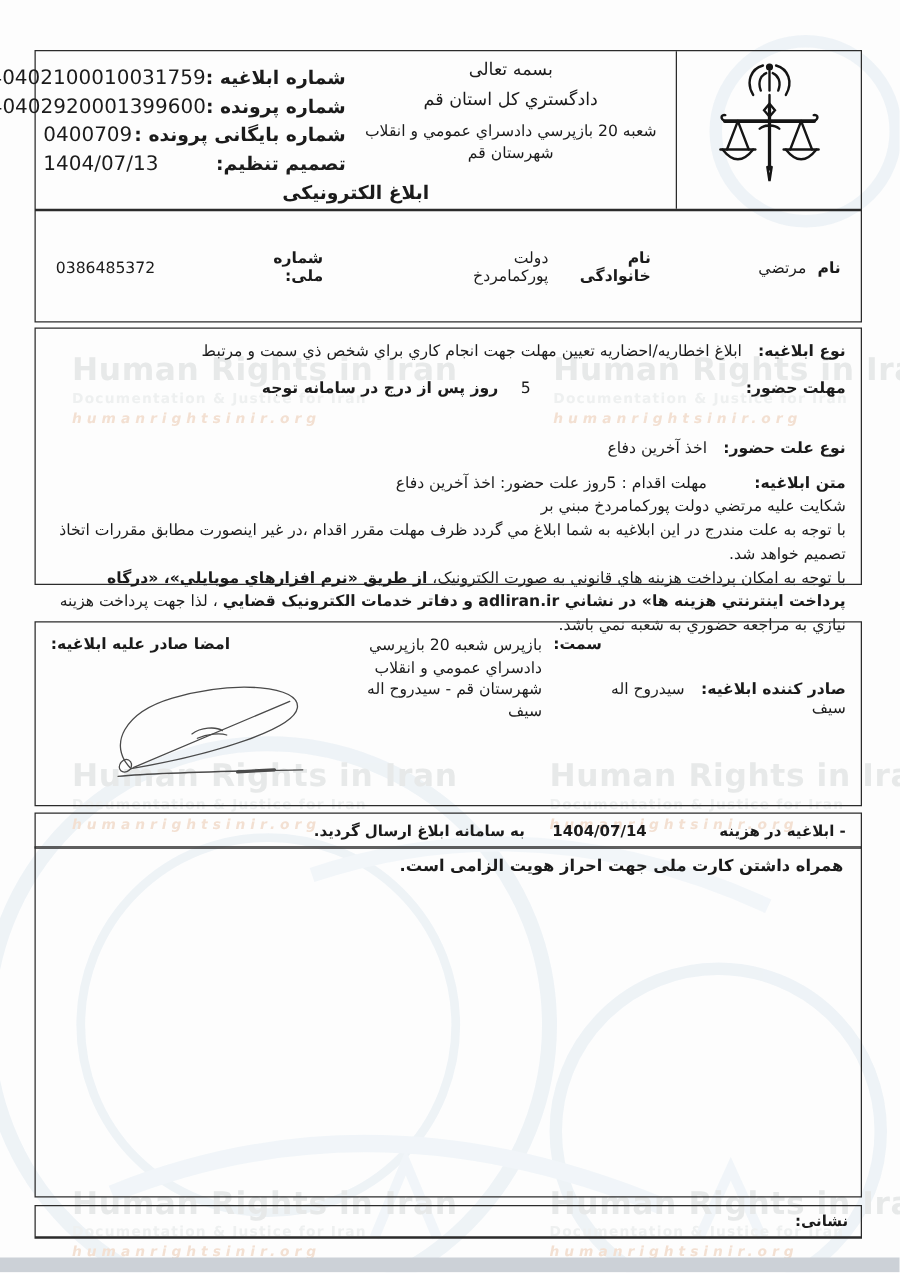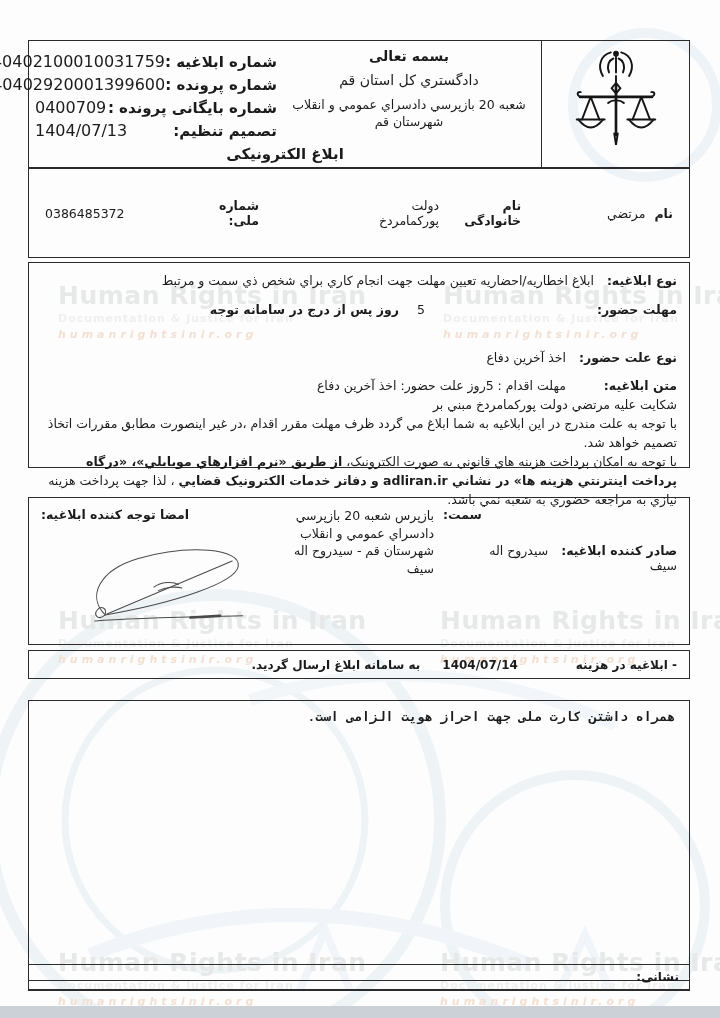--- a/index.html
+++ b/index.html
@@ -15,21 +15,21 @@
   .wm-sub{font-size:11px;font-weight:700;color:#eef0f0;letter-spacing:1px;margin-top:3px;white-space:nowrap;}
   .wm-url{font-size:11px;font-weight:700;color:#f3e0d2;letter-spacing:4px;margin-top:3px;white-space:nowrap;font-style:italic;}
   
   .box{position:absolute;right:30px;left:28px;border:1.5px solid #2b2b2b;background:transparent;z-index:1;box-sizing:border-box;}
   
   .box-header{top:40px;height:128px;}
   .emblem-cell{position:absolute;right:0;top:0;bottom:0;width:148px;border-left:1.4px solid #2b2b2b;display:flex;align-items:flex-start;justify-content:center;padding-top:4px;box-sizing:border-box;}
   .header-main{margin-right:148px;height:100%;display:flex;flex-direction:column;justify-content:space-between;padding:5px 0 4px 0;box-sizing:border-box;}
   .header-top{display:flex;}
   .center-cell{flex:1;text-align:center;padding-top:2px;}
-  .bismillah{font-weight:700;font-size:14px;}
+  .bismillah{font-weight:400;font-size:14px;}
   .org-line{font-size:14px;margin-top:8px;}
   .branch-line{font-size:12.5px;margin-top:9px;line-height:1.35;padding:0 8px;}
   .meta-cell{width:248px;padding-left:6px;padding-top:2px;box-sizing:border-box;}
   .meta-row{display:flex;justify-content:space-between;align-items:baseline;margin:4px 0;}
   .meta-label{font-weight:700;font-size:15px;white-space:nowrap;}
   .meta-value{font-size:16px;direction:ltr;text-align:left;white-space:nowrap;}
   .doc-type{text-align:center;font-weight:700;font-size:15px;}
   
   .box-name{top:168px;height:90px;display:flex;align-items:center;padding:0 16px;font-size:12.5px;}
   .lbl{font-weight:700;}
@@ -52,21 +52,21 @@
   .issuer-col1{width:250px;margin-top:36px;}
   .issuer-col2{display:flex;align-items:flex-start;}
   .issuer-col2 .pos-val{width:150px;margin-right:9px;line-height:1.4;}
   .issuer-col3{flex:1;text-align:left;}
   .sig-wrap{margin:6px 28px 0 30px;}
   
   .box-sent{top:650px;height:29px;display:flex;align-items:center;padding:0 12px;font-size:12px;font-weight:700;}
   .box-sent .date{margin-right:58px;}
   .box-sent .suffix{margin-right:22px;}
   
-  .box-main{top:700px;height:281px;padding:8px 14px;box-sizing:border-box;font-family:Liberation Mono, monospace;}
+  .box-main{top:677px;height:281px;padding:8px 14px;box-sizing:border-box;}
   .note-line{font-weight:700;font-size:13px;}
   
   .box-address{top:964px;height:27px;display:flex;align-items:center;padding:0 10px;font-size:12px;border-bottom-width:2.5px;}
   .box-address .lbl{margin-left:10px;}
   
   .bottom-bar{position:absolute;left:0;right:0;top:1006px;height:12px;background:#ccd1d7;z-index:2;}
 </style>
 </head>
 <body>
 
@@ -209,21 +209,21 @@
   <div class="box box-issuer">
     <div class="issuer-col1">
       <span class="lbl">صادر کننده ابلاغیه:</span>
       <span class="val">سیدروح اله سیف</span>
     </div>
     <div class="issuer-col2">
       <span class="lbl">سمت:</span>
       <span class="pos-val">بازپرس شعبه 20 بازپرسي دادسراي عمومي و انقلاب شهرستان قم - سیدروح اله سیف</span>
     </div>
     <div class="issuer-col3">
-      <span class="lbl">امضا توجه کننده ابلاغیه:</span>
+      <span class="lbl">امضا صادر علیه ابلاغیه:</span>
       <div class="sig-wrap">
         <svg width="185" height="100" viewBox="0 0 210 115">
           <g fill="none" stroke="#4a4a4a" stroke-width="1.2" stroke-linecap="round">
             <path d="M 38 100 C 16 78 32 48 76 35 C 136 18 194 24 191 44 C 188 63 118 86 38 100 Z"></path>
             <path d="M 40 99 L 184 38"></path>
             <path d="M 38 100 C 30 107 24 100 29 94 C 33 89 40 92 38 99"></path>
             <path d="M 26 107 C 70 103 150 102 196 101"></path>
             <path d="M 136 103 L 170 101" stroke-width="3"></path>
             <path d="M 94 68 C 102 62 116 61 122 65"></path>
             <path d="M 99 72 C 108 68 120 67 126 69"></path>

